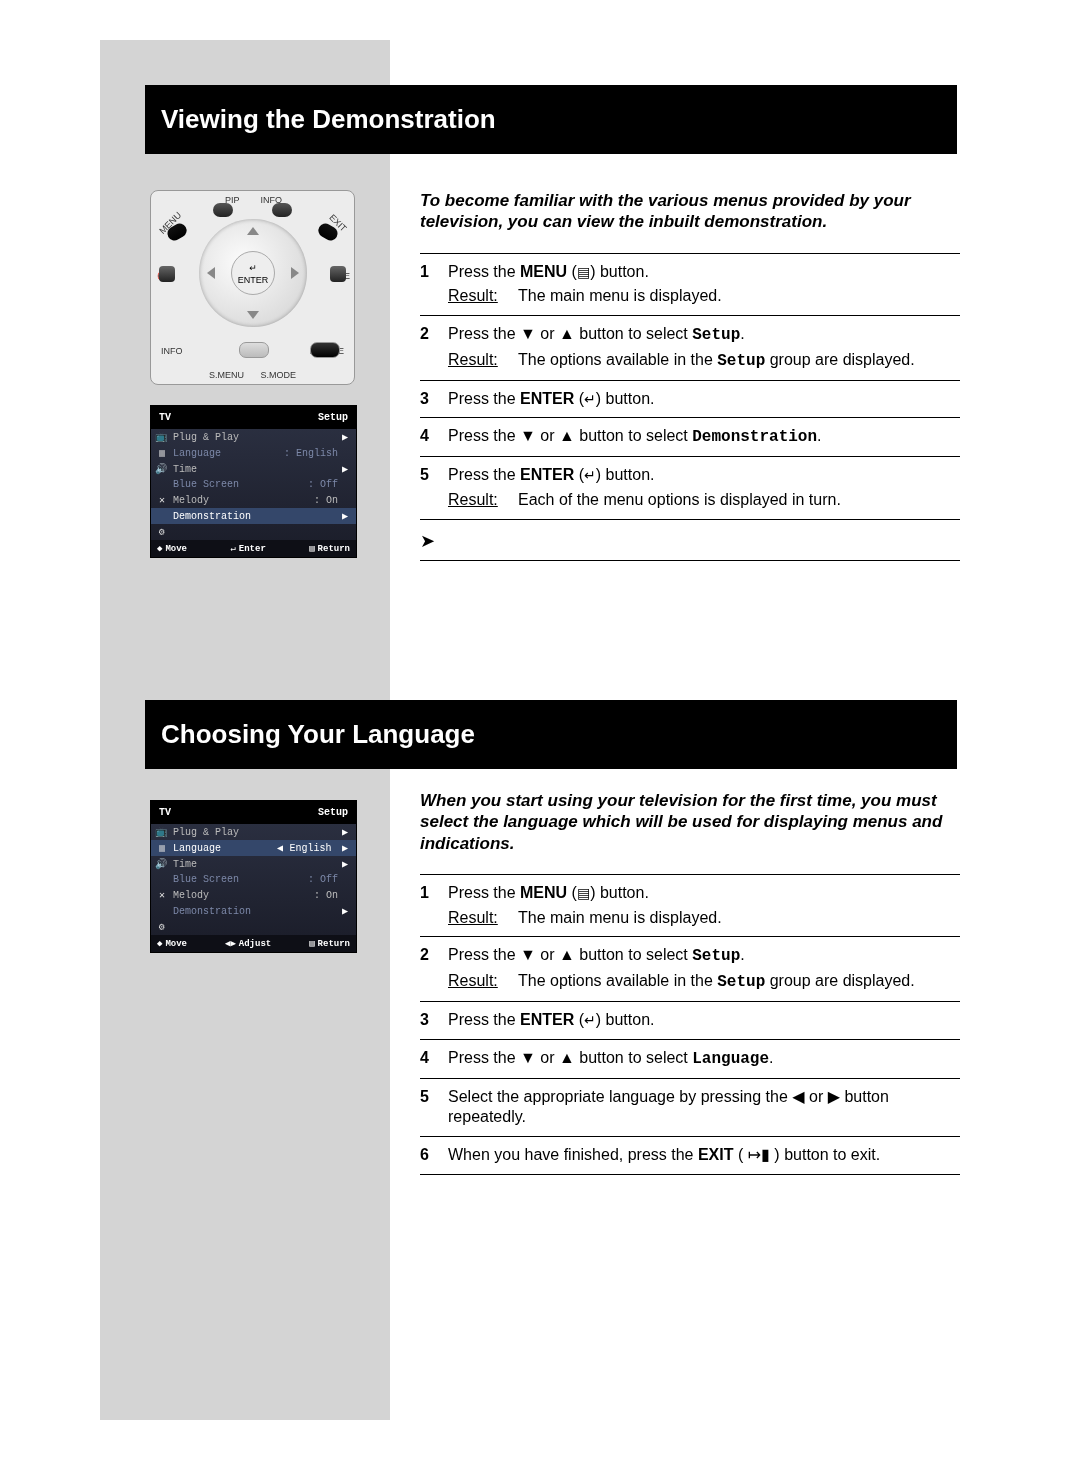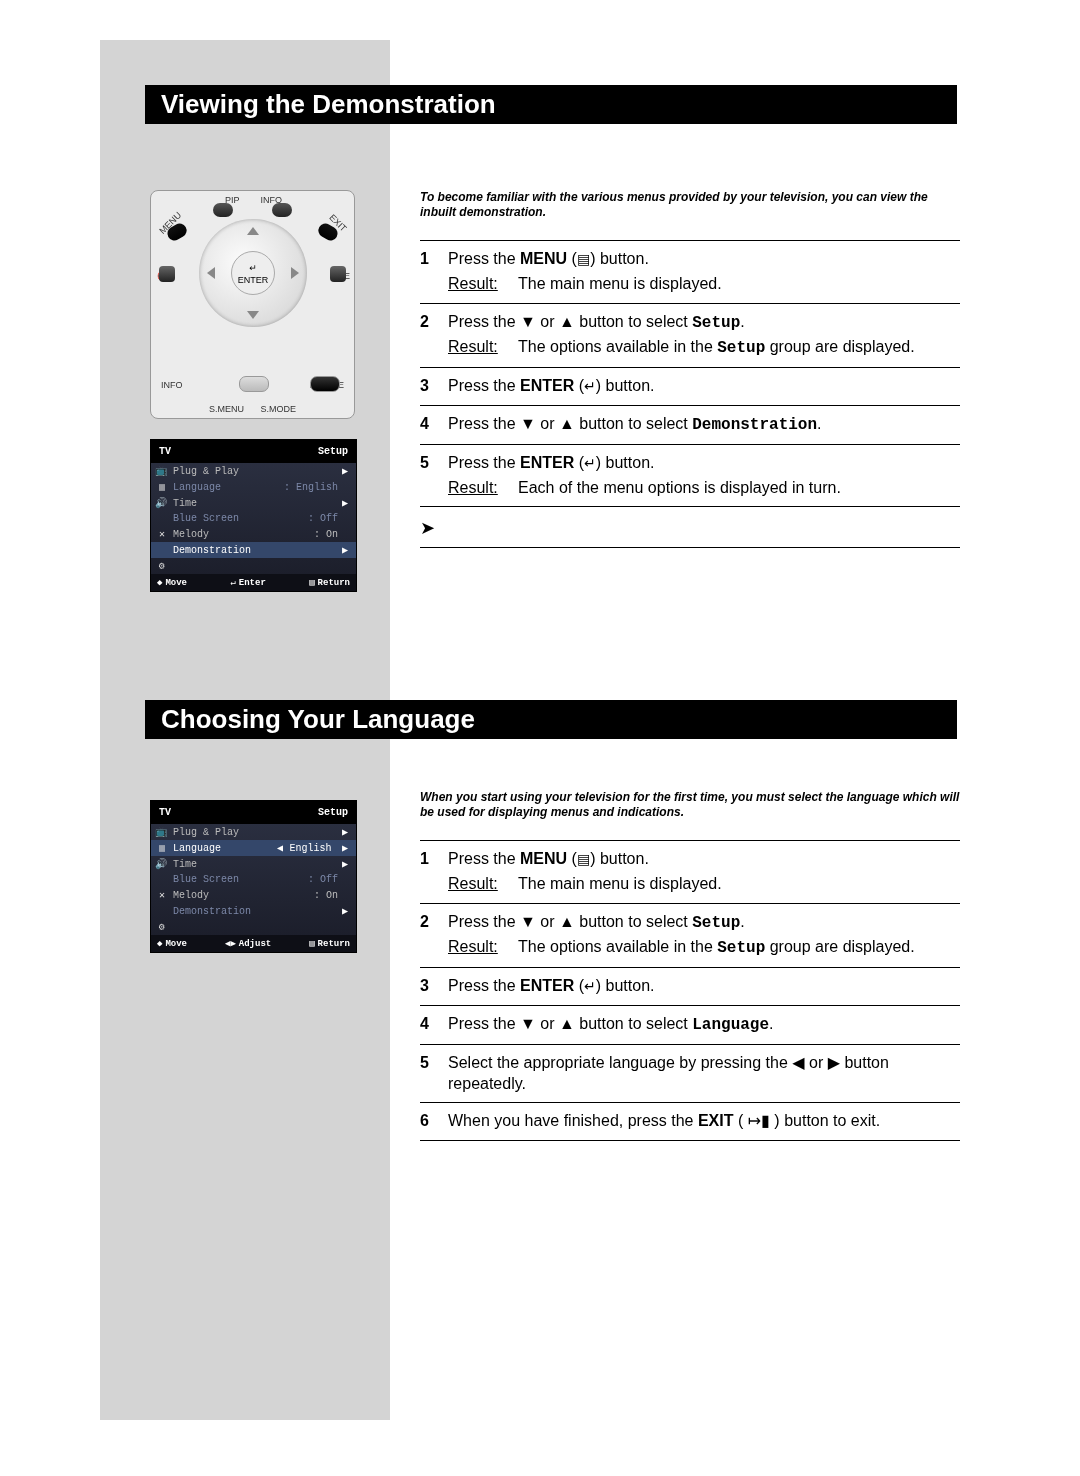--- a/index.html
+++ b/index.html
@@ -27,28 +27,28 @@
   .content {
     position: absolute;
     left: 145px;
     width: 820px;
   }
   .section-title {
     background: #000;
     color: #fff;
     font-size: 26px;
     font-weight: bold;
-    padding: 2px 14px;
+    padding: 17px 14px;
     border: 2px solid #000;
     width: 780px;
     margin-bottom: 30px;
   }
   .remote {
     width: 205px;
-    height: 229px;
+    height: 195px;
     margin-left: 0;
     background: #ececec;
     border: 1px solid #999;
     border-radius: 8px;
     position: relative;
     box-sizing: border-box;
   }
   .remote .label {
     position: absolute;
     font-size: 9px;
@@ -150,21 +150,21 @@
     color: #fff;
     background: #0e0f16;
     font-size: 9px;
   }
   .osd .osd-footer span { display:inline-flex; align-items:center; gap:3px; }
 
   
   .intro {
     font-style: italic;
     font-weight: bold;
-    font-size: 12px;
+    font-size: 17px;
     line-height: 1.25;
     margin-bottom: 20px;
     width: 540px;
   }
   .steps {
     font-size: 16px;
     line-height: 1.3;
     width: 540px;
   }
   .step {

